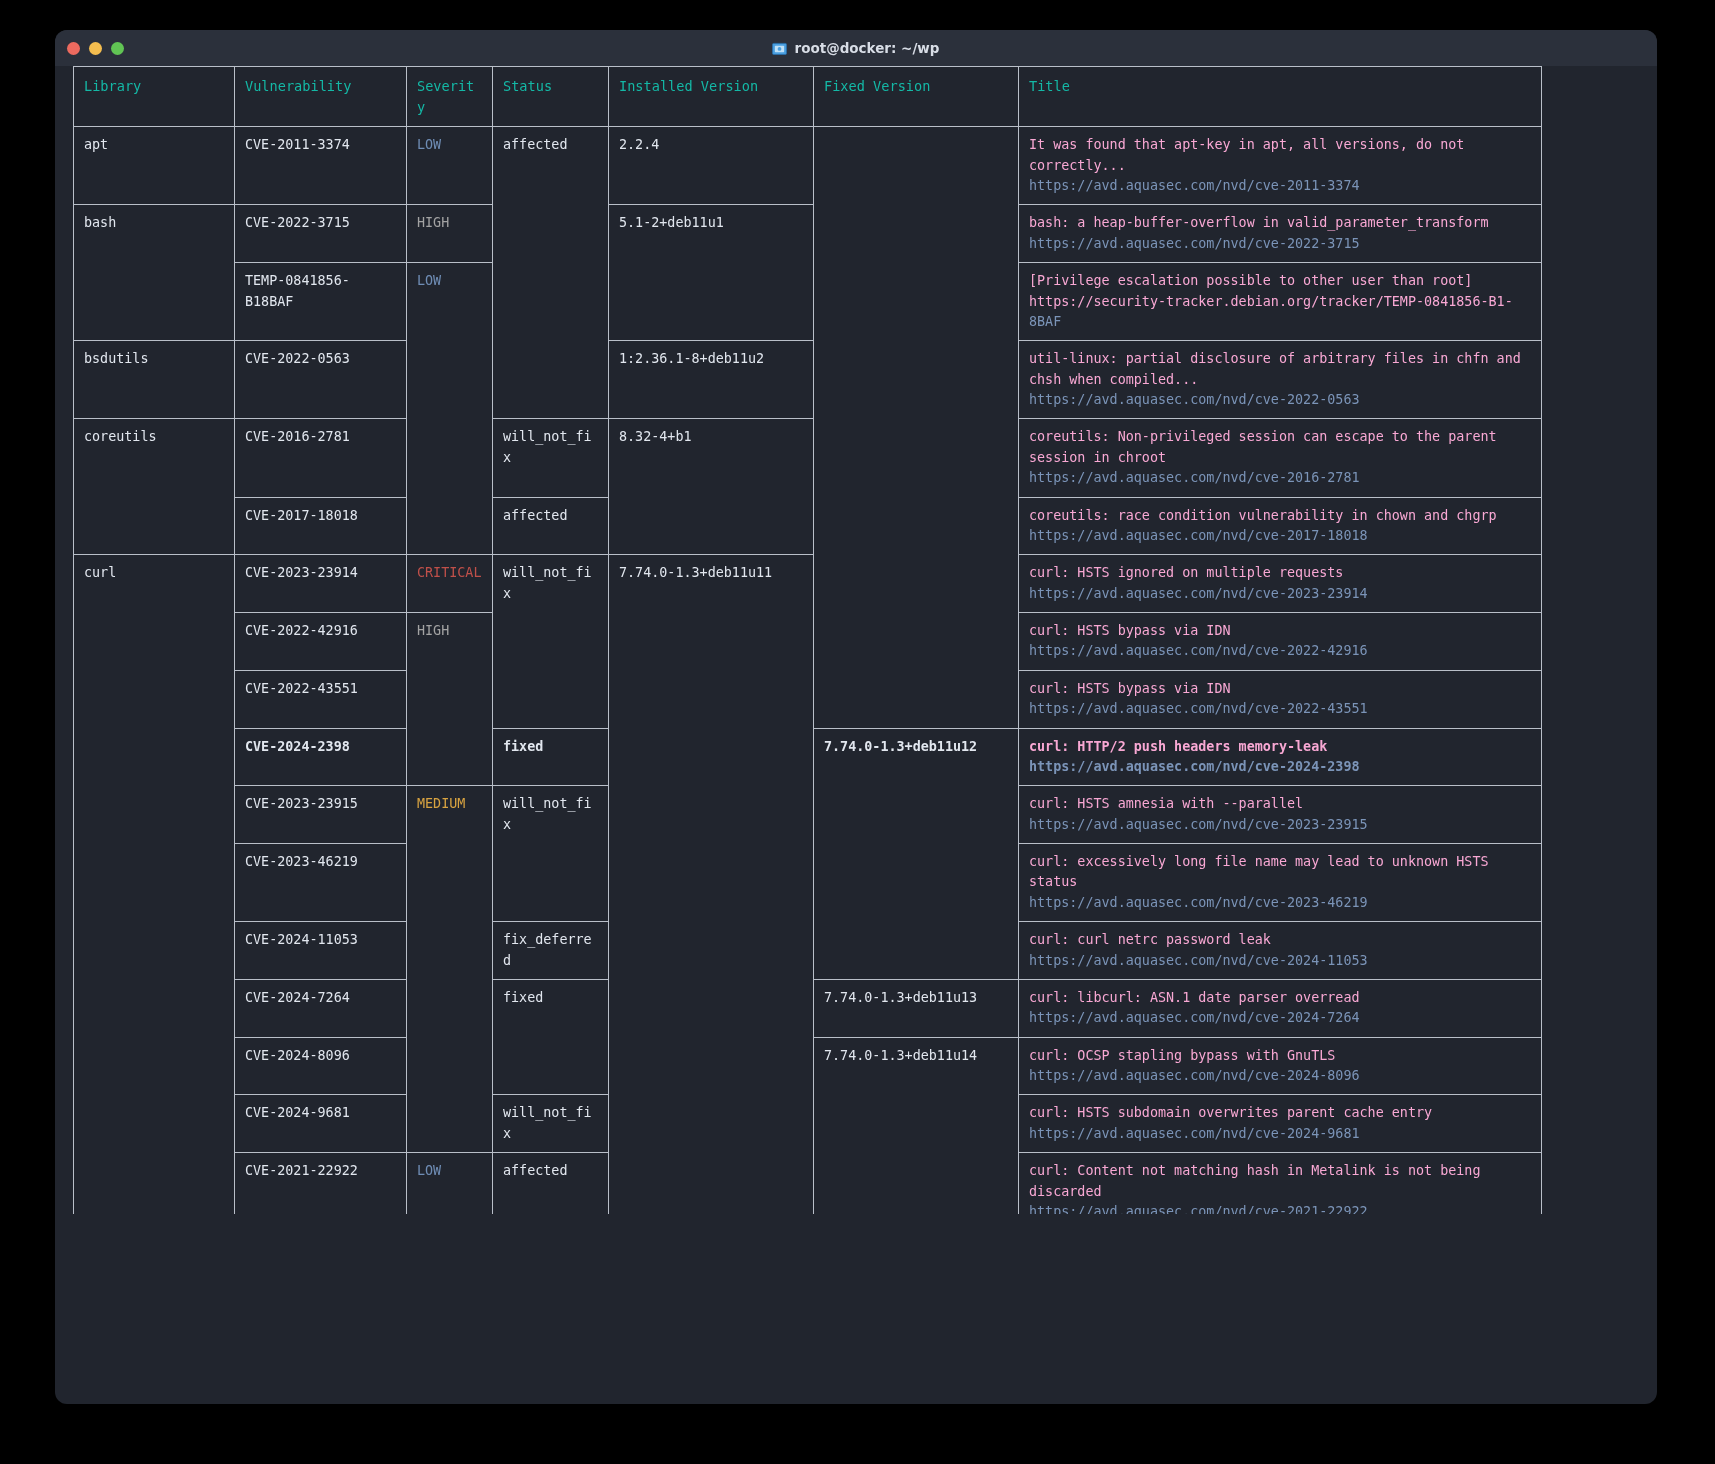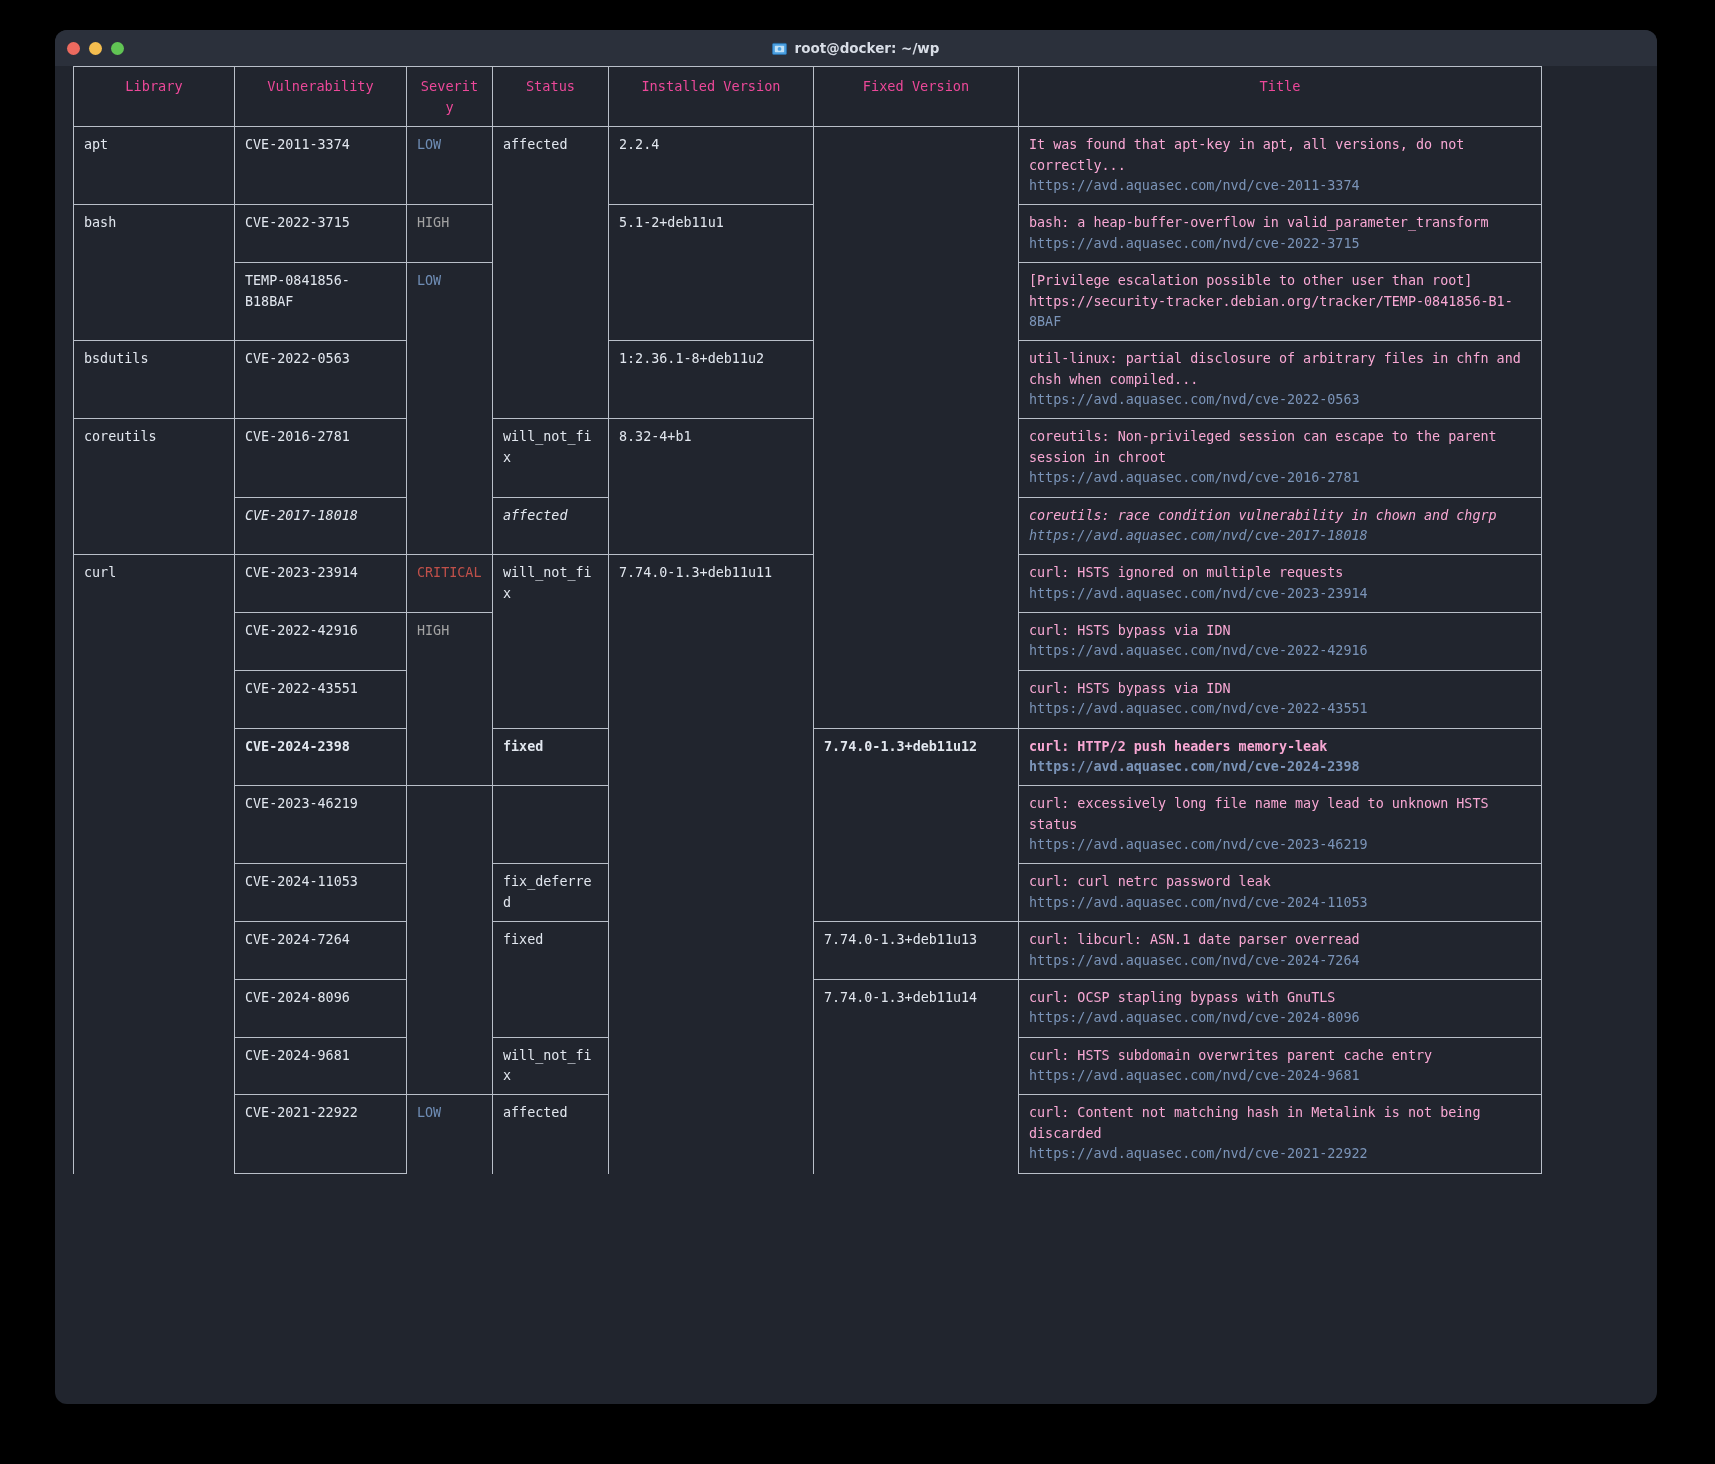--- a/index.html
+++ b/index.html
@@ -103,23 +103,23 @@
   table.vulns th, table.vulns td {
     border: 1px solid #b9bfc9;
     vertical-align: top;
     padding: 8px 10px 8px 10px;
     line-height: 1.52;
     white-space: normal;
     overflow-wrap: break-word;
     word-break: break-word;
   }
   table.vulns th {
-    text-align: center;
+    text-align: left;
     font-weight: normal;
-    color: #ec4899;
+    color: #14b8a6;
     padding-top: 9px;
     padding-bottom: 9px;
     font-size: 13.6px;
   }
 
   
   col.c-lib   { width: 161px; }
   col.c-vuln  { width: 172px; }
   col.c-sev   { width:  86px; }
   col.c-stat  { width: 116px; }
@@ -243,21 +243,21 @@
                 <td><span>CVE-2016-2781</span></td>
                 <td style="border-top-color: transparent; border-bottom-color: transparent;"></td>
                 <td><span>will_not_fix</span></td>
                 <td style="border-bottom-color: transparent; margin-left: 40px;"><span>8.32-4+b1</span></td>
                 <td style="border-top-color: transparent; border-bottom-color: transparent;"></td>
                 <td>
                   <span class="ttext">coreutils: Non-privileged session can escape to the parent session in chroot</span>
                   <span class="tlink">https://avd.aquasec.com/nvd/cve-2016-2781</span>
                 </td>
               </tr>
-              <tr style="height: 48px; font-style: italic;">
+              <tr style="height: 48px;">
                 <td style="border-top-color: transparent;"></td>
                 <td><span>CVE-2017-18018</span></td>
                 <td style="border-top-color: transparent;"></td>
                 <td><span>affected</span></td>
                 <td style="border-top-color: transparent;"></td>
                 <td style="border-top-color: transparent; border-bottom-color: transparent;"></td>
                 <td>
                   <span class="ttext">coreutils: race condition vulnerability in chown and chgrp</span>
                   <span class="tlink">https://avd.aquasec.com/nvd/cve-2017-18018</span>
                 </td>
@@ -303,20 +303,32 @@
                 <td><span>CVE-2024-2398</span></td>
                 <td style="border-top-color: transparent;"></td>
                 <td><span>fixed</span></td>
                 <td style="border-top-color: transparent; border-bottom-color: transparent;"></td>
                 <td style="border-bottom-color: transparent;"><span>7.74.0-1.3+deb11u12</span></td>
                 <td>
                   <span class="ttext">curl: HTTP/2 push headers memory-leak</span>
                   <span class="tlink">https://avd.aquasec.com/nvd/cve-2024-2398</span>
                 </td>
               </tr>
+              <tr style="height: 48px;">
+                <td style="border-top-color: transparent; border-bottom-color: transparent;"></td>
+                <td><span>CVE-2023-23915</span></td>
+                <td style="border-bottom-color: transparent;"><span class="sev-medium">MEDIUM</span></td>
+                <td style="border-bottom-color: transparent;"><span>will_not_fix</span></td>
+                <td style="border-top-color: transparent; border-bottom-color: transparent;"></td>
+                <td style="border-top-color: transparent; border-bottom-color: transparent;"></td>
+                <td>
+                  <span class="ttext">curl: HSTS amnesia with --parallel</span>
+                  <span class="tlink">https://avd.aquasec.com/nvd/cve-2023-23915</span>
+                </td>
+              </tr>
               <tr style="height: 66px;">
                 <td style="border-top-color: transparent; border-bottom-color: transparent;"></td>
                 <td><span>CVE-2023-46219</span></td>
                 <td style="border-top-color: transparent; border-bottom-color: transparent;"></td>
                 <td style="border-top-color: transparent;"></td>
                 <td style="border-top-color: transparent; border-bottom-color: transparent;"></td>
                 <td style="border-top-color: transparent; border-bottom-color: transparent;"></td>
                 <td>
                   <span class="ttext">curl: excessively long file name may lead to unknown HSTS status</span>
                   <span class="tlink">https://avd.aquasec.com/nvd/cve-2023-46219</span>

